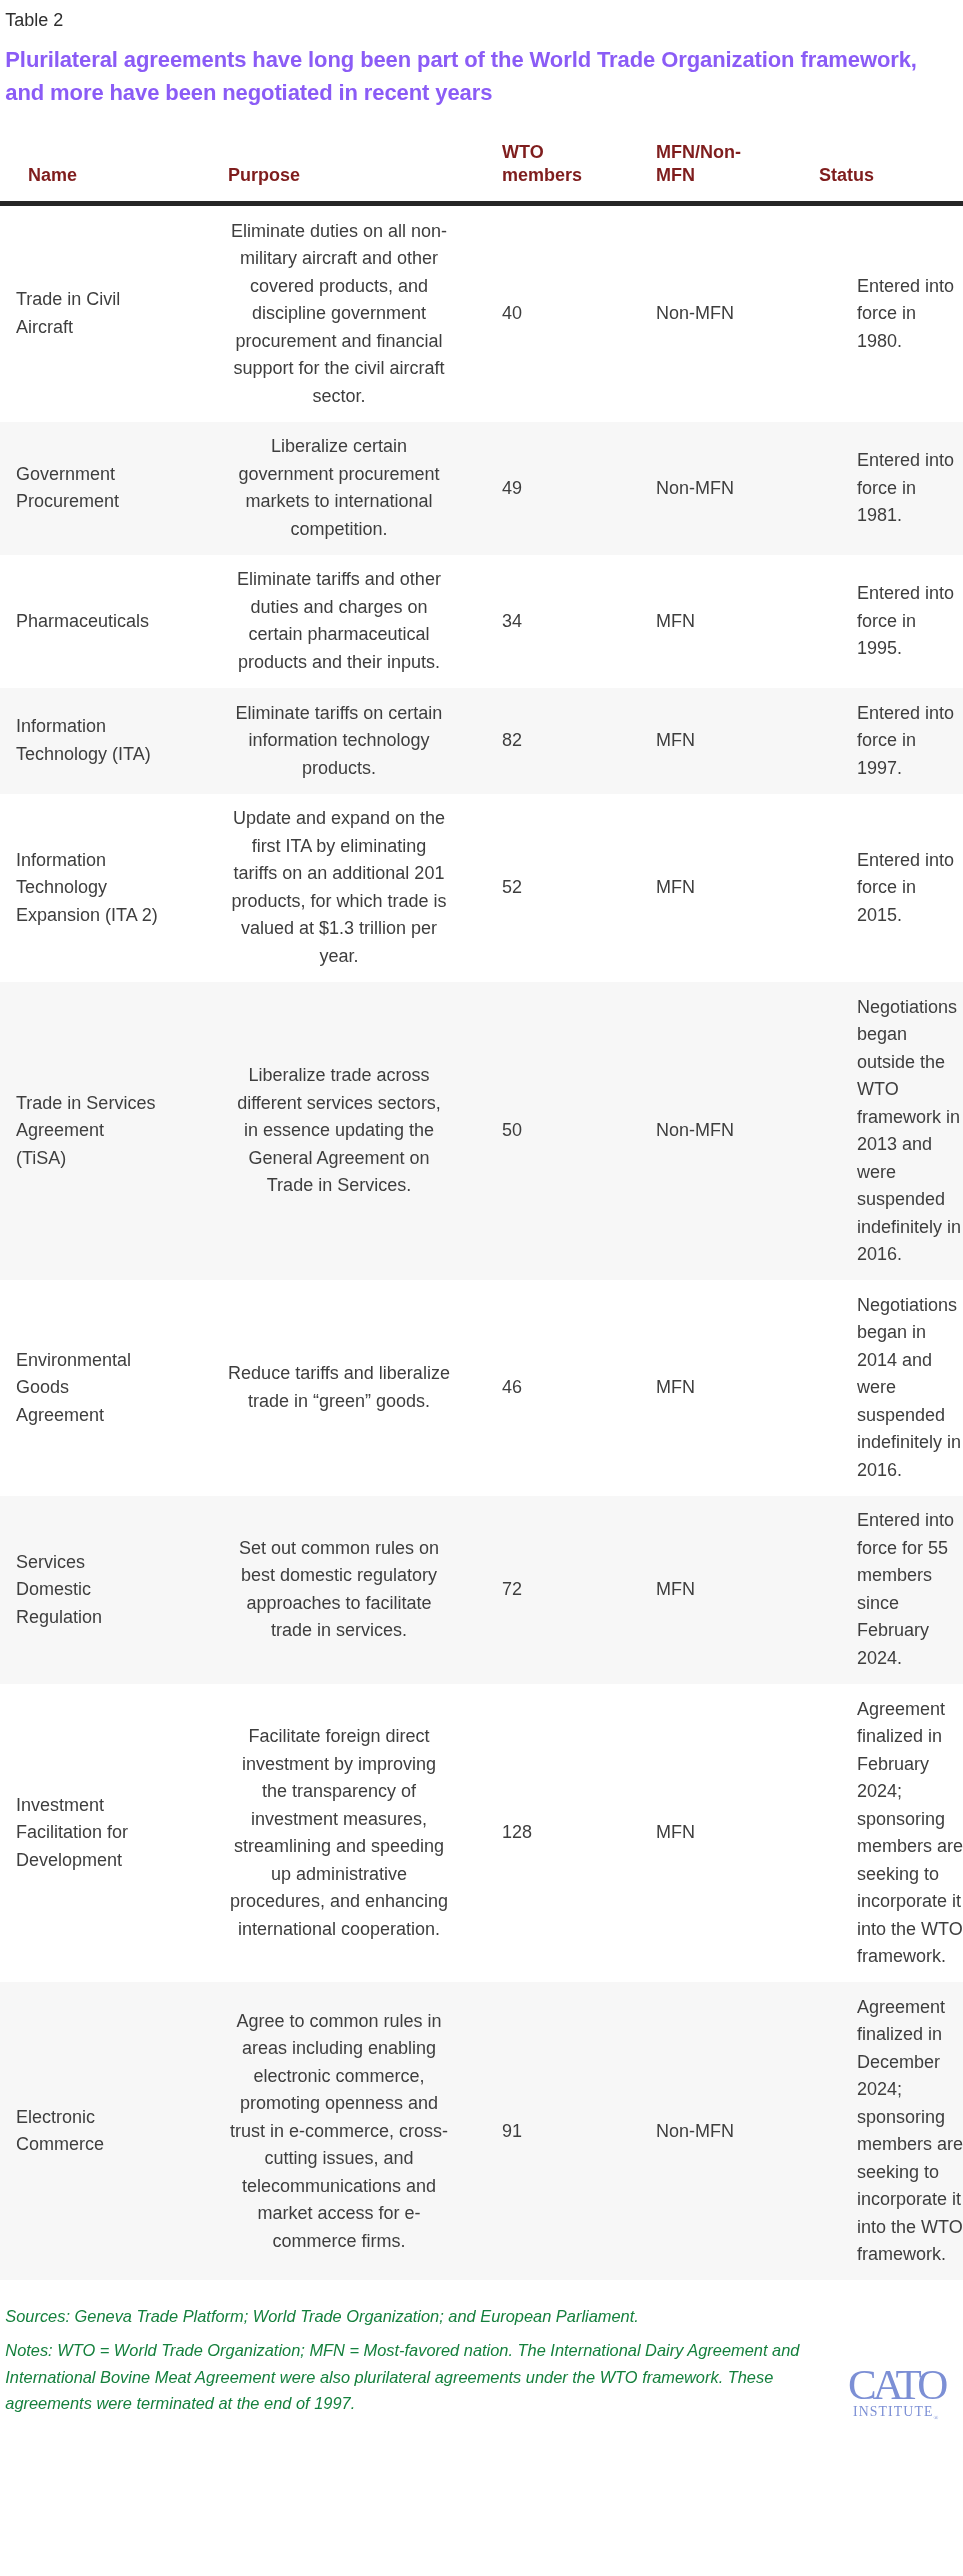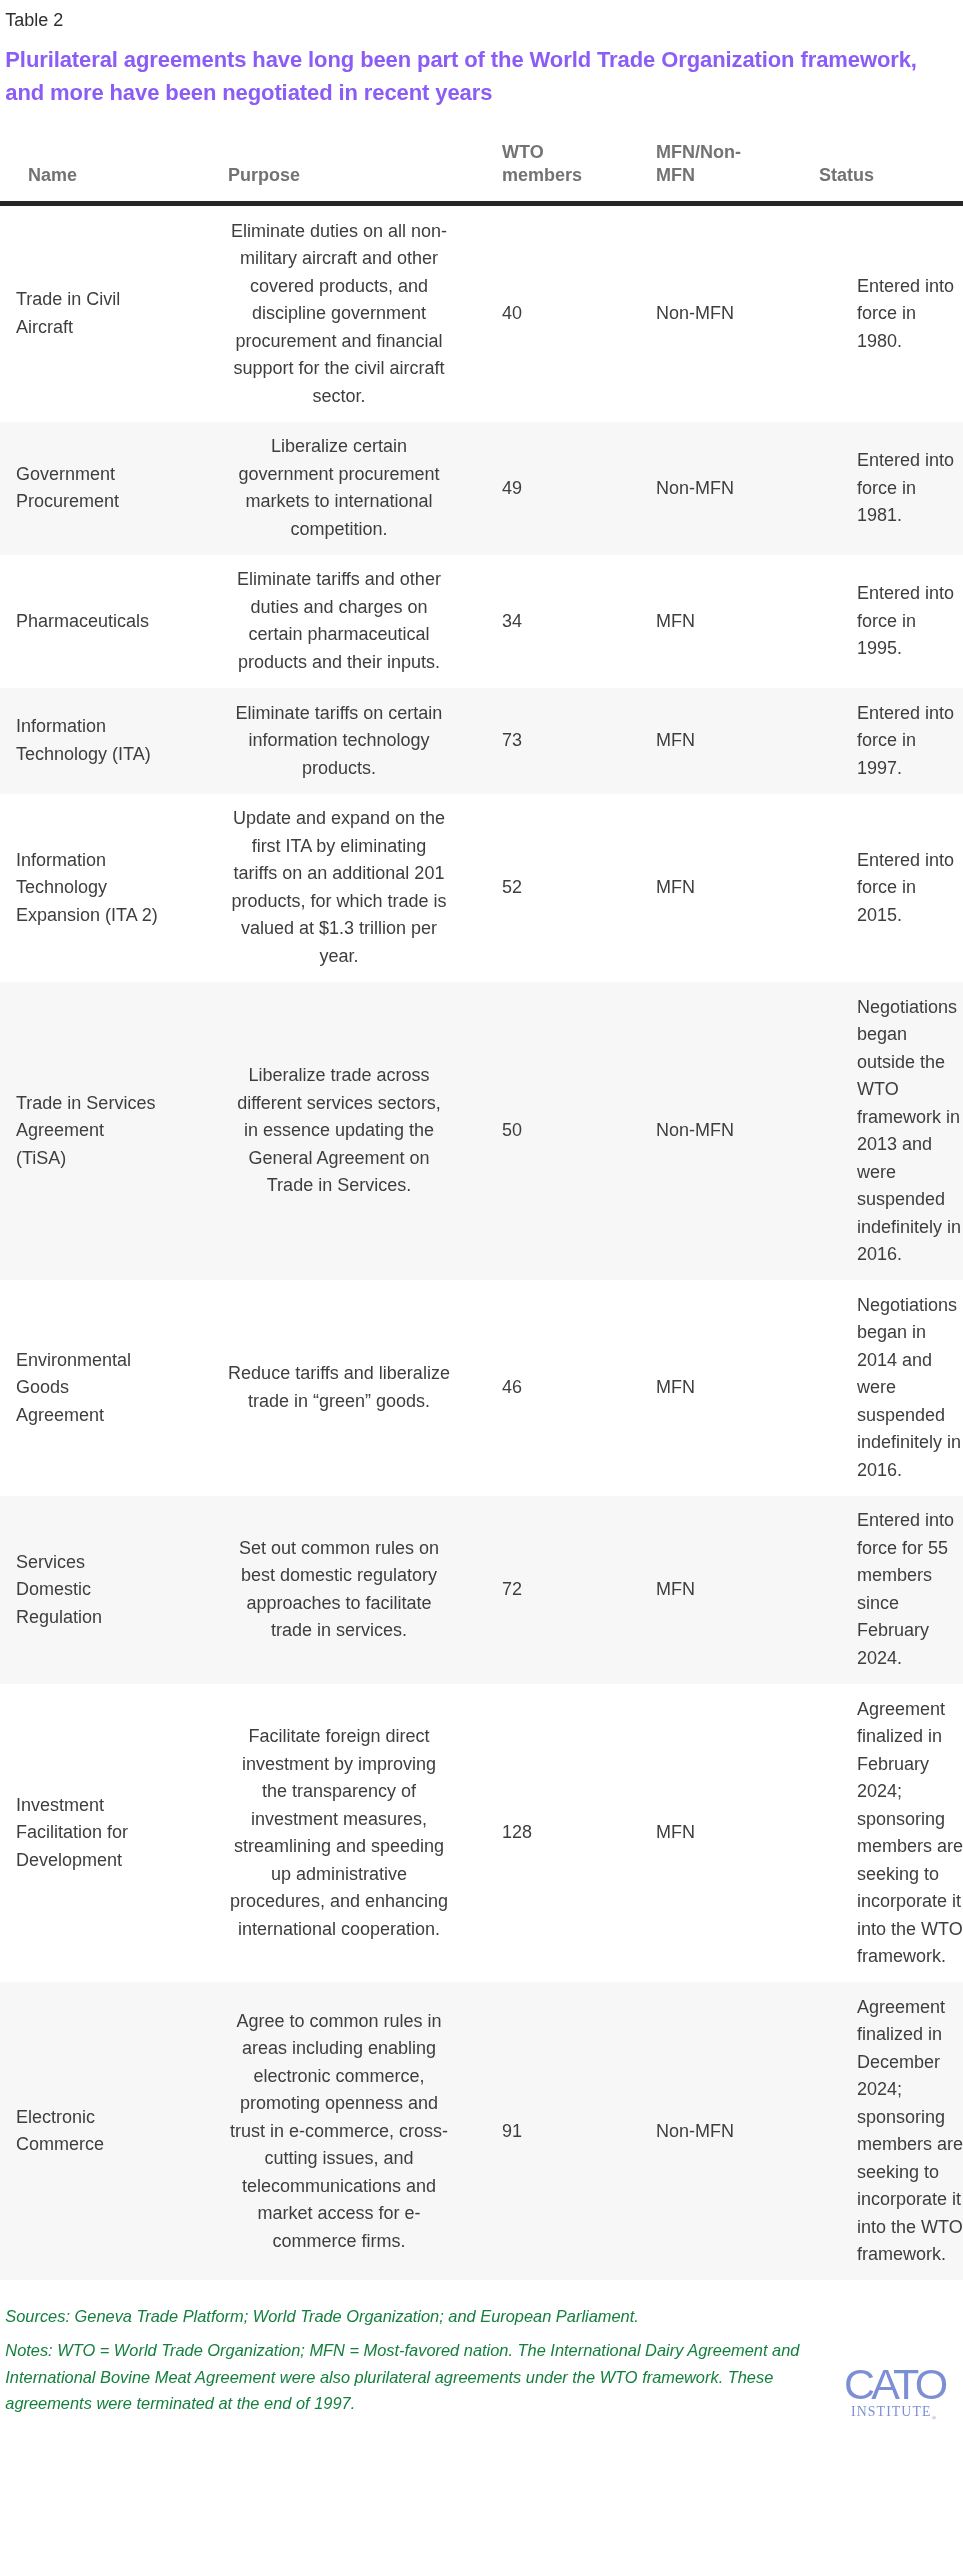--- a/index.html
+++ b/index.html
@@ -36,21 +36,21 @@
   }
   col.c-name    { width: 228px; }
   col.c-purpose { width: 274px; }
   col.c-members { width: 154px; }
   col.c-mfn     { width: 163px; }
   col.c-status  { width: 145px; }
 
   thead th {
     font-size: 18px;
     font-weight: 700;
-    color: #737373;
+    color: #7f1d1d;
     text-align: left;
     vertical-align: bottom;
     padding: 30px 0 13.8px 0;
     line-height: 23px;
     white-space: pre-line;
     border-bottom: 5.3px solid #262626;
   }
   thead th.first { padding-left: 28px; }
 
   tbody td {
@@ -82,21 +82,21 @@
   .notes { margin-top: 7.4px; max-width: 805px; }
 
   .cato-logo {
     position: absolute;
     right: 7.4px;
     bottom: 5.3px;
     text-align: center;
     line-height: 1;
   }
   .cato-word {
-    font-family: Liberation Sans, sans-serif;
+    font-family: Liberation Serif, serif;
     font-size: 43px;
     font-weight: 400;
     letter-spacing: -3.7px;
     line-height: 37px;
   }
   .cato-sub {
     font-family: "Liberation Serif", "DejaVu Serif", serif;
     font-size: 13.8px;
     letter-spacing: 1.1px;
     margin-top: 2.1px;
@@ -170,21 +170,21 @@
             <div class="status-w">Entered into force in 1995.</div>
           </td>
       </tr>
       <tr>
         <td>
             <div class="name-w">Information Technology (ITA)</div>
           </td>
         <td>
             <div class="purpose-w">Eliminate tariffs on certain information technology products.</div>
           </td>
-        <td>73</td>
+        <td>82</td>
         <td>MFN</td>
         <td>
             <div class="status-w">Entered into force in 1997.</div>
           </td>
       </tr>
       <tr>
         <td>
             <div class="name-w">Information Technology Expansion (ITA 2)</div>
           </td>
         <td>

